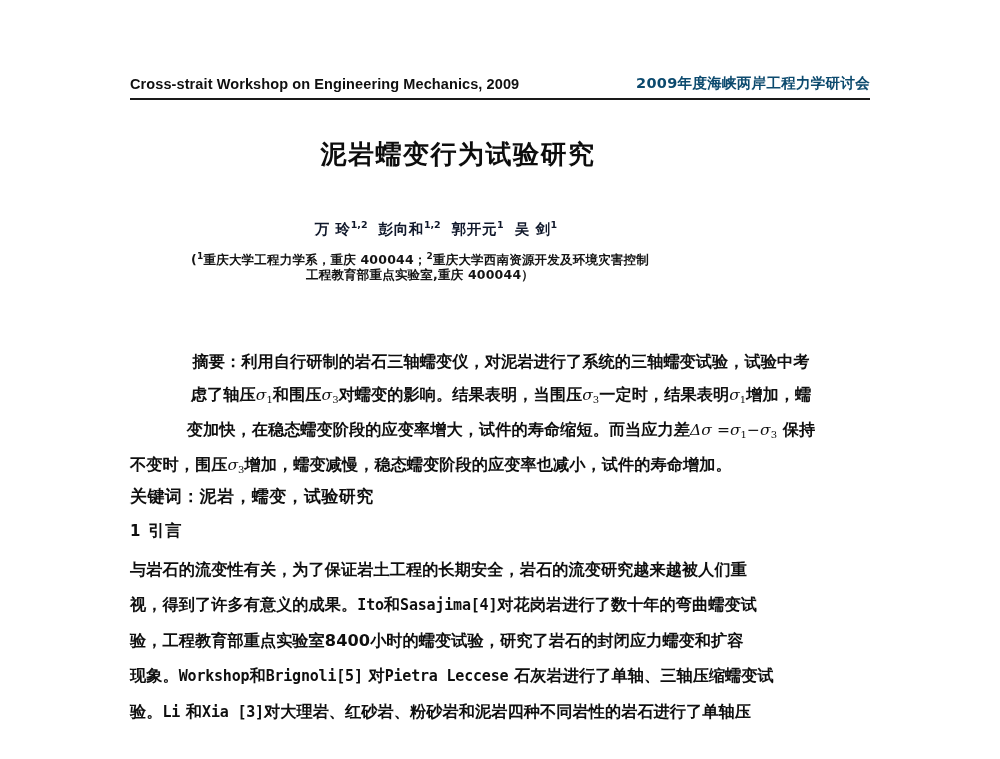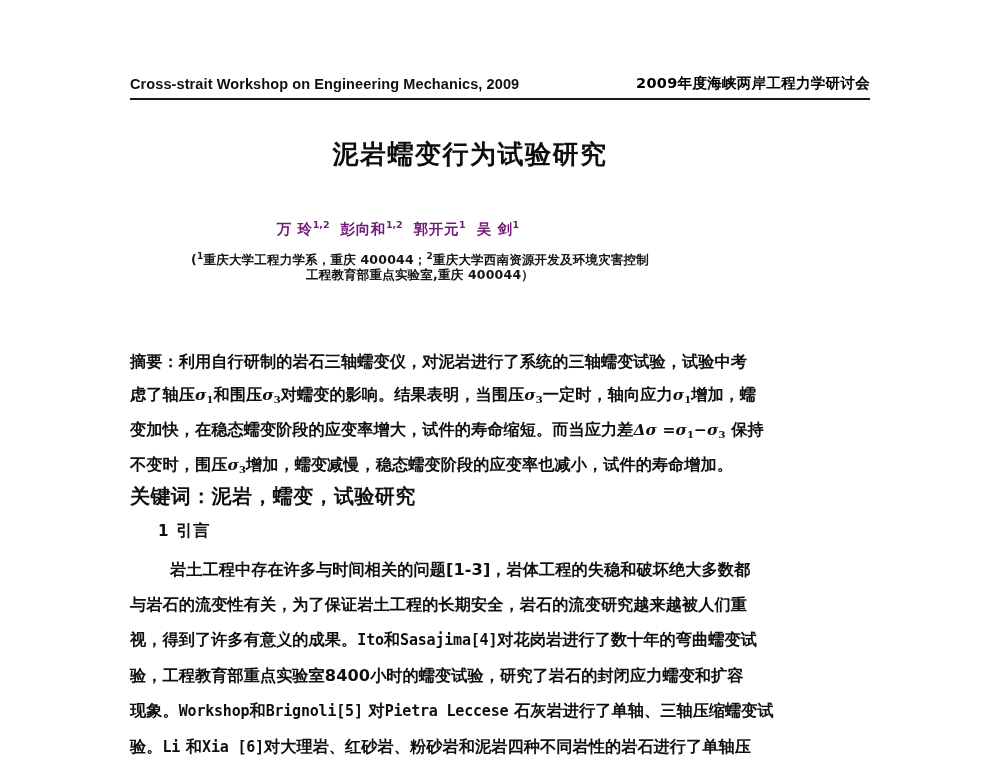--- a/index.html
+++ b/index.html
@@ -38,37 +38,37 @@
   .runhead-left {
     font-family: "Liberation Sans", "DejaVu Sans", sans-serif;
     font-size: 14.5px;
     letter-spacing: 0.1px;
     color: #101010;
     white-space: nowrap;
   }
   .runhead-right {
     font-family: "DejaVu Sans", "Liberation Sans", sans-serif;
     font-size: 14.5px;
-    color: #000000;
+    color: #0c4a6e;
     white-space: nowrap;
     letter-spacing: 0.3px;
   }
   .runhead-rule {
     position: absolute;
     left: 130px;
     top: 98px;
     width: 740px;
     height: 2px;
     background: #1a1a1a;
   }
 
   
   .doc-title {
     position: absolute;
-    left: 12px;
+    left: 0;
     top: 137px;
     width: 916px;
     text-align: center;
     font-family: "DejaVu Sans", "Liberation Sans", sans-serif;
     font-weight: bold;
     font-size: 26px;
     letter-spacing: 1.5px;
     color: #0d0d0d;
   }
 
@@ -76,21 +76,22 @@
   .authors {
     position: absolute;
     left: 0;
     top: 219px;
     width: 796px;
     text-align: center;
     font-family: "DejaVu Sans", "Liberation Sans", sans-serif;
     font-weight: bold;
     font-size: 14.5px;
     letter-spacing: 0.6px;
-    color: #701a75;
+    color: #0f172a;
+    padding-left: 38px;
   }
   .authors sup {
     font-size: 9.5px;
     vertical-align: super;
     font-weight: bold;
     letter-spacing: 0;
   }
   .a-gap { display:inline-block; width: 11px; }
 
   
@@ -121,37 +122,36 @@
 
   .abstract { top: 345px; }
   .abstract .ln {
     font-size: 16.2px;
     line-height: 33px;
     letter-spacing: 0.05px;
     white-space: nowrap;
   }
   .abstract .ln.j {
     display: flex;
-    justify-content: flex-start;
+    justify-content: center;
   }
   .abstract .ln.j > span { white-space: pre; }
 
   .keywords {
     top: 481px;
-    font-size: 20px;
+    font-size: 17px;
     line-height: 30px;
     letter-spacing: 0.4px;
   }
 
   .sec-head {
     top: 516px;
     font-size: 16.2px;
     line-height: 30px;
     letter-spacing: 0.8px;
-    margin-left: 28px;
   }
   .sec-head .num { font-size: 15px; margin-right: 7px; }
 
   .intro { top: 552px; }
   .intro .ln {
     font-size: 16.2px;
     line-height: 35px;
     letter-spacing: 0.05px;
     white-space: nowrap;
   }
@@ -168,21 +168,21 @@
     font-size: 15px;
     letter-spacing: -0.2px;
   }
   .lat {
     font-family: "DejaVu Sans", "Liberation Sans", sans-serif;
     font-weight: bold;
   }
   i.var {
     font-family: "DejaVu Serif", "Liberation Serif", serif;
     font-style: italic;
-    font-weight: bold;
+    font-weight: normal;
     font-size: 15.5px;
   }
   i.var sub {
     font-size: 10px;
     font-style: normal;
     vertical-align: baseline;
     position: relative;
     top: 3px;
   }
 </style>
@@ -204,54 +204,51 @@
   <div class="affil affil-1"><span>(</span><sup>1</sup><span>重庆大学工程力学系，重庆 400044；</span><sup>2</sup><span>重庆大学西南资源开发及环境灾害控制</span></div>
   <div class="affil affil-2">工程教育部重点实验室,重庆 400044）</div>
 
   <div class="block abstract">
 
     <div class="ln j">
         <span><span>摘要：</span><span>利用自行研制的岩石三轴蠕变仪，对泥岩进行了系统的三轴蠕变试验，试验中考</span></span>
       </div>
 
     <div class="ln j">
-        <span><span>虑了轴压</span><i class="var">σ<sub>1</sub></i><span>和围压</span><i class="var">σ<sub>3</sub></i><span>对蠕变的影响。结果表明，当围压</span><i class="var">σ<sub>3</sub></i><span>一定时，轴向应力</span><i class="var">σ<sub>1</sub></i><span>增加，蠕</span></span>
+        <span><span>虑了轴压</span><i class="var">σ<sub>1</sub></i><span>和围压</span><i class="var">σ<sub>3</sub></i><span>对蠕变的影响。结果表明，当围压</span><i class="var">σ<sub>3</sub></i><span>一定时，结果表明</span><i class="var">σ<sub>1</sub></i><span>增加，蠕</span></span>
       </div>
 
     <div class="ln j">
         <span><span>变加快，在稳态蠕变阶段的应变率增大，试件的寿命缩短。而当应力差</span><i class="var">Δσ =σ<sub>1</sub>−σ<sub>3</sub></i><span> </span><span>保持</span></span>
       </div>
 
     <div class="ln"><span>不变时，围压</span><i class="var">σ<sub>3</sub></i><span>增加，蠕变减慢，稳态蠕变阶段的应变率也减小，试件的寿命增加。</span></div>
   </div>
 
   <div class="block keywords"><span>关键词：</span><span>泥岩，蠕变，试验研究</span></div>
 
   <div class="block sec-head"><span class="num">1</span><span>引言</span></div>
 
   <div class="block intro">
 
-    <div class="ln j">
-        <span><span class="indent"></span><span>岩土工程中存在许多与时间相关的问题[1-3]，岩体工程的失稳和破坏绝大多数都</span></span>
-      </div>
 
     <div class="ln j">
         <span>与岩石的流变性有关，为了保证岩土工程的长期安全，岩石的流变研究越来越被人们重</span>
       </div>
 
     <div class="ln j">
         <span><span>视，得到了许多有意义的成果。</span><span class="mono">Ito</span><span>和</span><span class="mono">Sasajima[4]</span><span>对花岗岩进行了数十年的弯曲蠕变试</span></span>
       </div>
 
     <div class="ln j">
         <span><span>验，工程教育部重点实验室</span><span class="lat">8400</span><span>小时的蠕变试验，研究了岩石的封闭应力蠕变和扩容</span></span>
       </div>
 
     <div class="ln j">
         <span><span>现象。</span><span class="mono">Workshop</span><span>和</span><span class="mono">Brignoli[5]</span><span> </span><span>对</span><span class="mono">Pietra Leccese</span><span> </span><span>石灰岩进行了单轴、三轴压缩蠕变试</span></span>
       </div>
 
     <div class="ln j">
-        <span><span>验。</span><span class="mono">Li</span><span> </span><span>和</span><span class="mono">Xia [6]</span><span>对大理岩、红砂岩、粉砂岩和泥岩四种不同岩性的岩石进行了单轴压</span></span>
+        <span><span>验。</span><span class="mono">Li</span><span> </span><span>和</span><span class="mono">Xia [3]</span><span>对大理岩、红砂岩、粉砂岩和泥岩四种不同岩性的岩石进行了单轴压</span></span>
       </div>
   </div>
 
 </div>
 
 </body></html>

